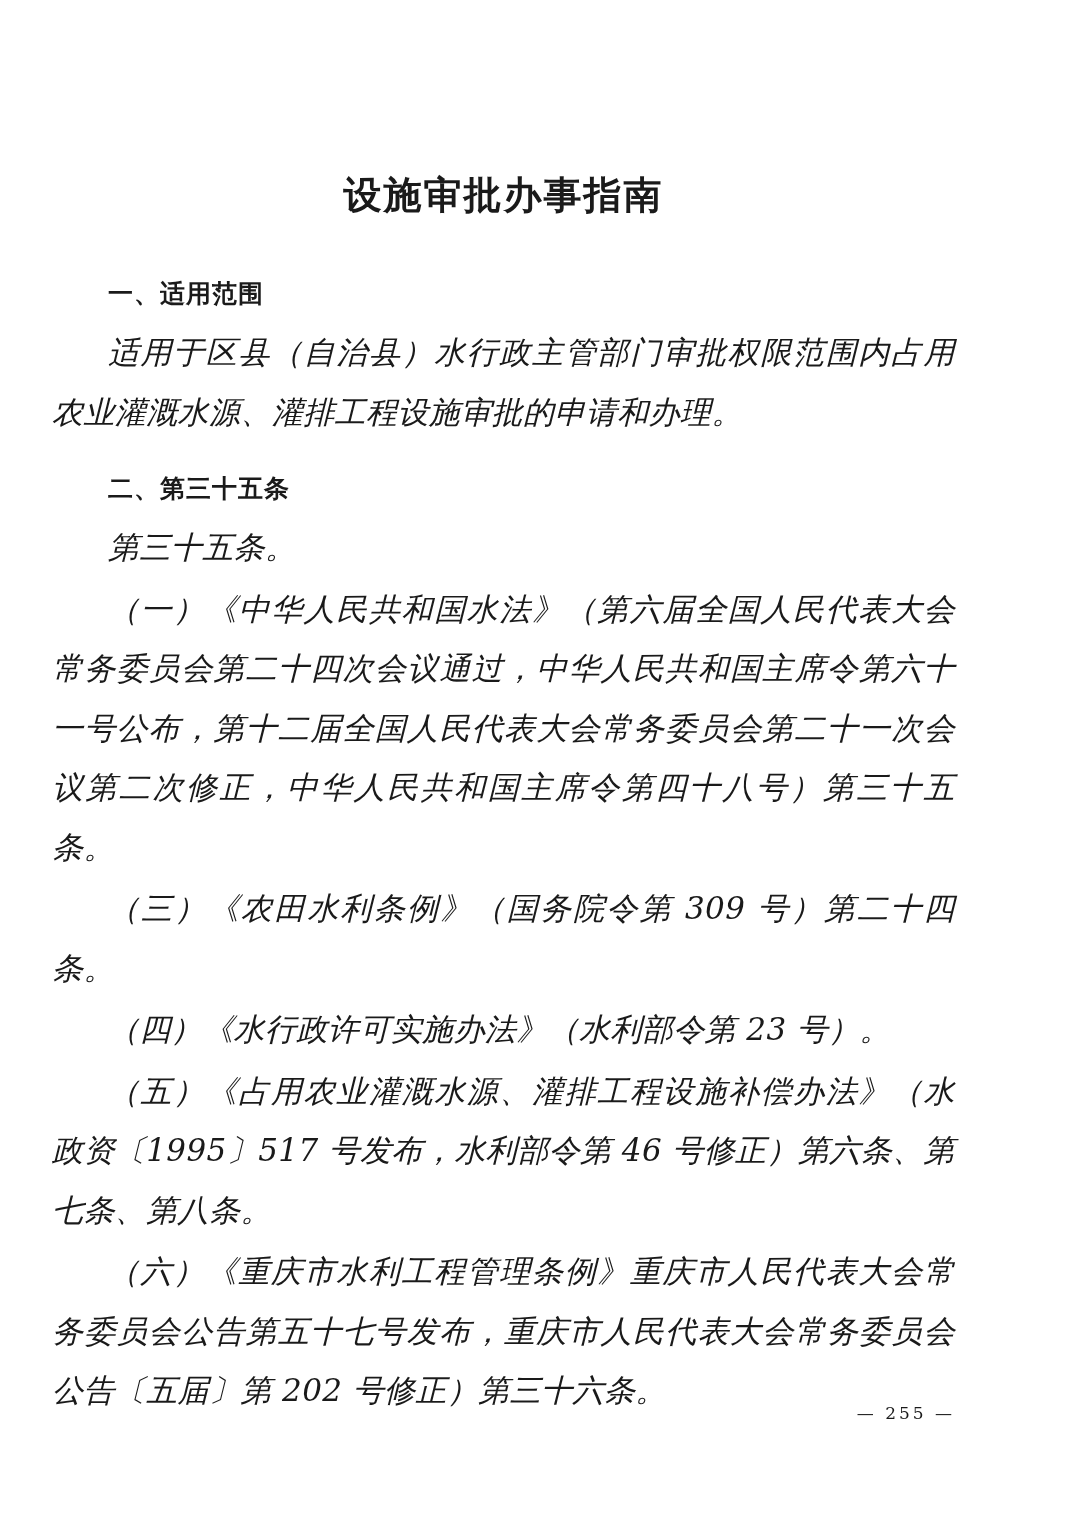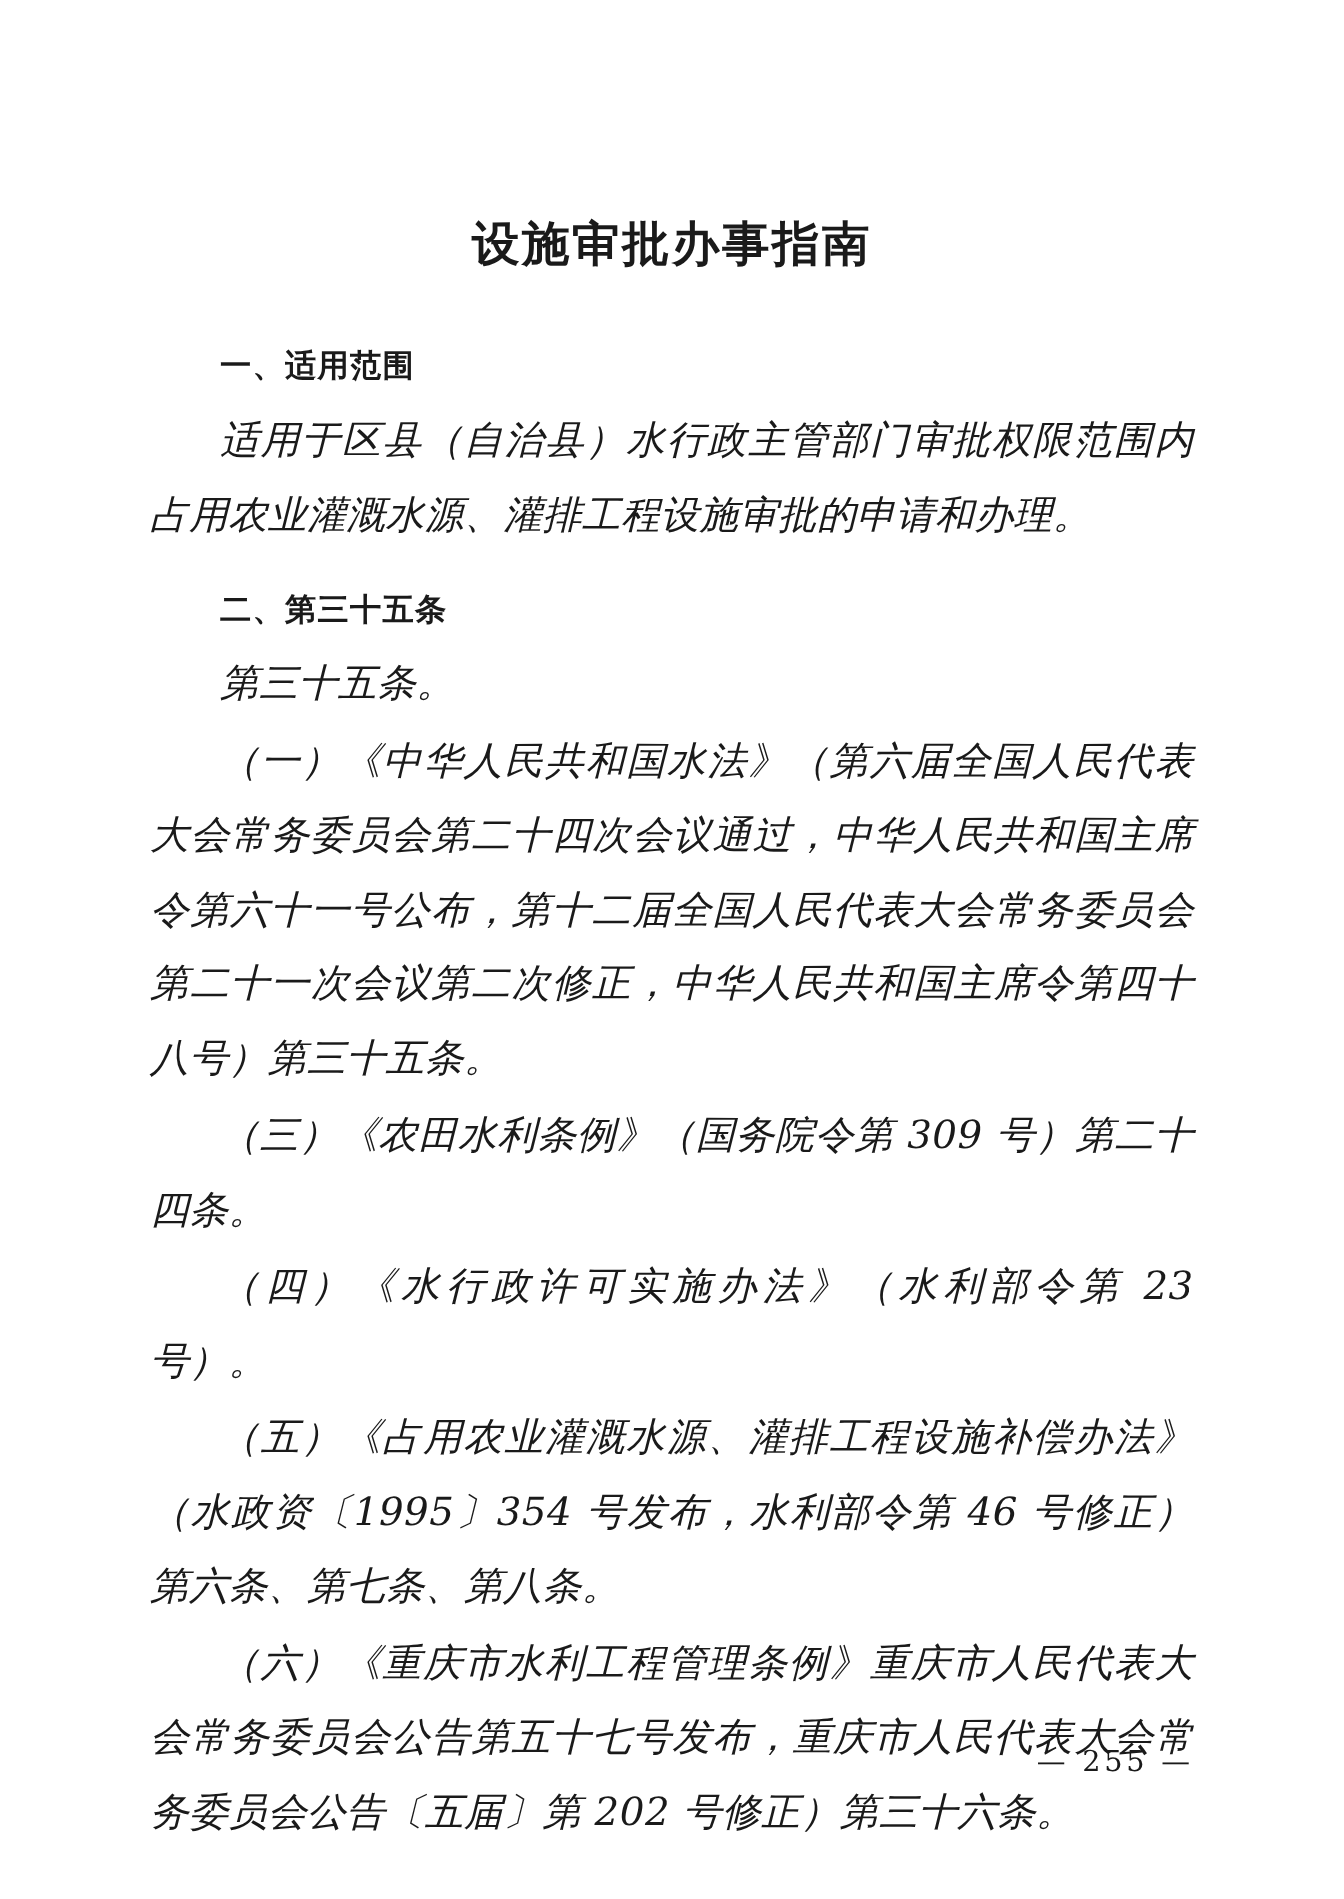--- a/index.html
+++ b/index.html
@@ -15,21 +15,21 @@
     position: relative;
     overflow: hidden;
   }
   .page {
     position: absolute;
     left: 0;
     top: 0;
     width: 1075px;
     height: 1519px;
     box-sizing: border-box;
-    padding: 150px 120px 60px 120px;
+    padding: 150px 120px 60px 52px;
   }
   .doc-title {
     text-align: center;
     font-size: 38px;
     font-weight: bold;
     letter-spacing: 2px;
     margin: 20px 0 52px 0;
     font-family: "DejaVu Serif", "Liberation Serif", serif;
   }
   .section-heading {
@@ -48,39 +48,39 @@
     text-align: justify;
     text-justify: inter-ideograph;
     margin: 0 0 2px 0;
     letter-spacing: 0.4px;
     font-style: italic;
   }
   .page-number {
     position: absolute;
     right: 120px;
     bottom: 96px;
-    font-size: 23px;
+    font-size: 17px;
     letter-spacing: 3px;
     font-family: "DejaVu Serif", "Liberation Serif", serif;
   }
 </style>
 </head>
 <body>
 
 <div class="page">
 
   <h1 class="doc-title">设施审批办事指南</h1>
 
   <h2 class="section-heading">一、适用范围</h2>
   <p class="para">适用于区县（自治县）水行政主管部门审批权限范围内占用农业灌溉水源、灌排工程设施审批的申请和办理。</p>
 
   <h2 class="section-heading">二、第三十五条</h2>
   <p class="para">第三十五条。</p>
 
   <p class="para">（一）《中华人民共和国水法》（第六届全国人民代表大会常务委员会第二十四次会议通过，中华人民共和国主席令第六十一号公布，第十二届全国人民代表大会常务委员会第二十一次会议第二次修正，中华人民共和国主席令第四十八号）第三十五条。</p>
   <p class="para">（三）《农田水利条例》（国务院令第 309 号）第二十四条。</p>
   <p class="para">（四）《水行政许可实施办法》（水利部令第 23 号）。</p>
-  <p class="para">（五）《占用农业灌溉水源、灌排工程设施补偿办法》（水政资〔1995〕354 号发布，水利部令第 46 号修正）第六条、第七条、第八条。</p>
+  <p class="para">（五）《占用农业灌溉水源、灌排工程设施补偿办法》（水政资〔1995〕517 号发布，水利部令第 46 号修正）第六条、第七条、第八条。</p>
   <p class="para">（六）《重庆市水利工程管理条例》重庆市人民代表大会常务委员会公告第五十七号发布，重庆市人民代表大会常务委员会公告〔五届〕第 202 号修正）第三十六条。</p>
 
   <div class="page-number">— 255 —</div>
 
 </div>
 
 </body></html>

